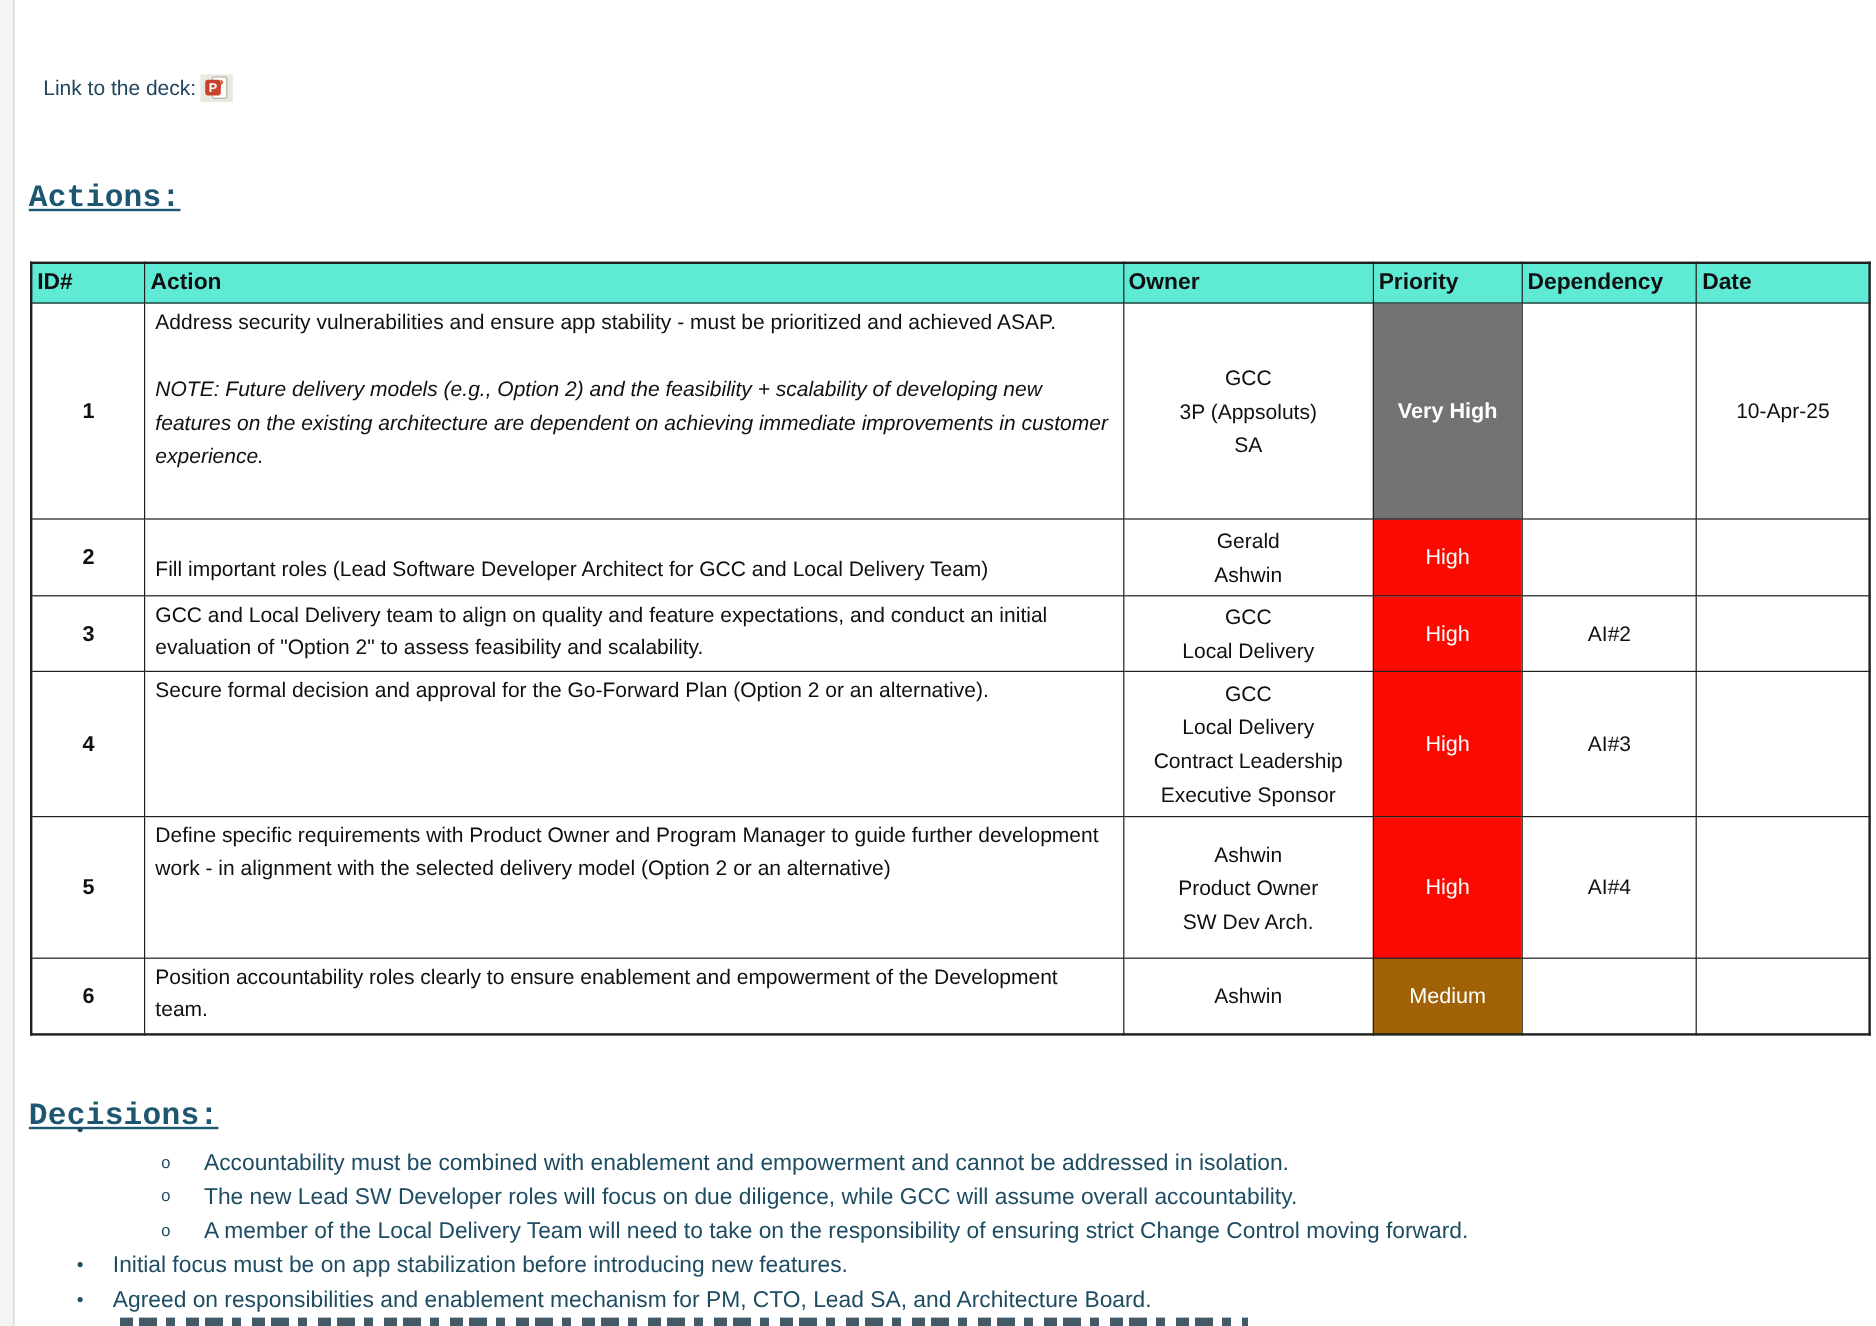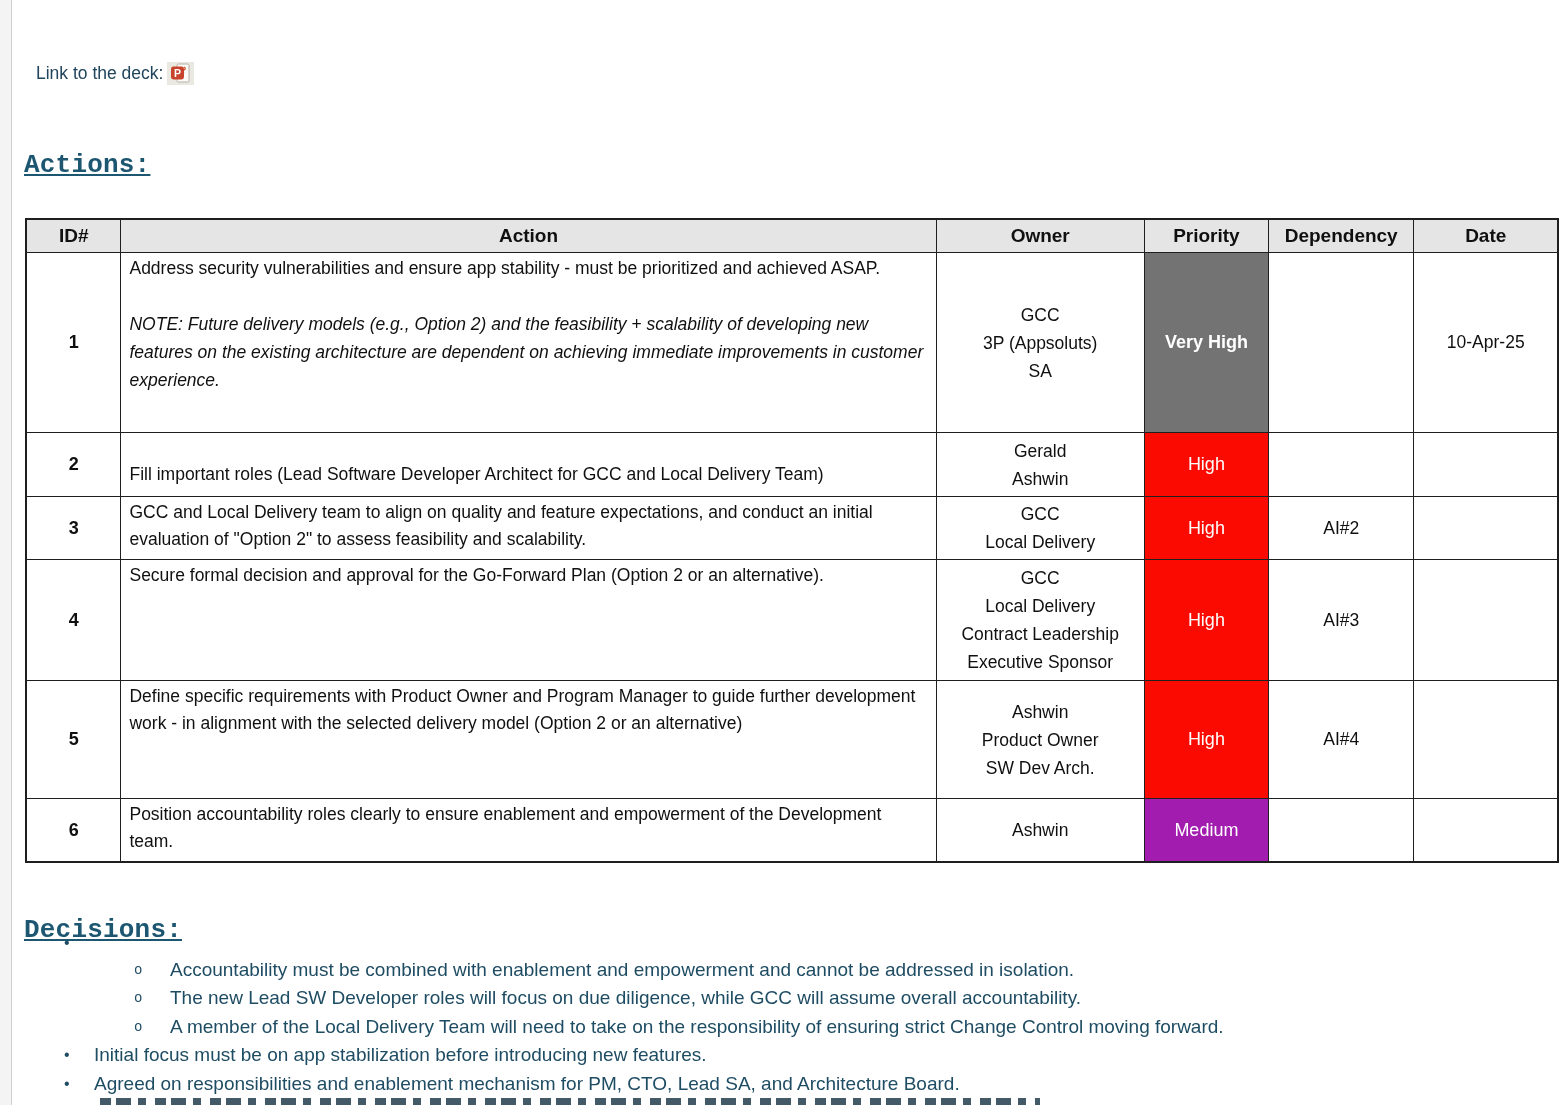--- a/index.html
+++ b/index.html
@@ -29,21 +29,21 @@
 
   
   table.actions{
     position:absolute;left:25px;top:218px;width:1534px;
     border-collapse:collapse;table-layout:fixed;
     border:2px solid #1f1f1f;
     font-size:17.5px;color:#101010;
   }
   table.actions th, table.actions td{border:1px solid #1f1f1f;padding:2px 8px;}
   table.actions thead th{
-    background:#e5e5e5;font-weight:bold;font-size:19px;text-align:center;
+    background:#5eead4;font-weight:bold;font-size:19px;text-align:left;
     height:28px;padding:2px 4px;
   }
   col.c-id{width:6.2%;} col.c-action{width:53.2%;} col.c-owner{width:13.6%;}
   col.c-priority{width:8.1%;} col.c-dep{width:9.5%;} col.c-date{width:9.4%;}
 
   td.id-cell{text-align:center;vertical-align:middle;font-weight:bold;font-size:18px;}
   td.action-cell{vertical-align:top;padding:6px 10px;line-height:1.55;}
   td.owner-cell{text-align:center;vertical-align:middle;line-height:1.6;}
   td.priority-cell{text-align:center;vertical-align:middle;color:#ffffff;font-size:18px;padding:0;}
   td.dep-cell, td.date-cell{text-align:center;vertical-align:middle;font-size:17.5px;}
@@ -188,21 +188,21 @@
           <td class="date-cell"></td>
         </tr>
         <tr>
           <td class="id-cell"><span>6</span></td>
           <td class="action-cell">
             <div class="action-main">Position accountability roles clearly to ensure enablement and empowerment of the Development team.</div>
           </td>
           <td class="owner-cell">
             <div>Ashwin</div>
           </td>
-          <td class="priority-cell" style="background: #a21caf;"><span class="priority-text">Medium</span></td>
+          <td class="priority-cell" style="background: #a16207;"><span class="priority-text">Medium</span></td>
           <td class="dep-cell"></td>
           <td class="date-cell"></td>
         </tr>
       </tbody>
   </table>
 
   <div class="section-heading" id="decisions-heading">Decisions:</div>
 
   <div class="bullets" id="decision-bullets">
       <div class="b1">

